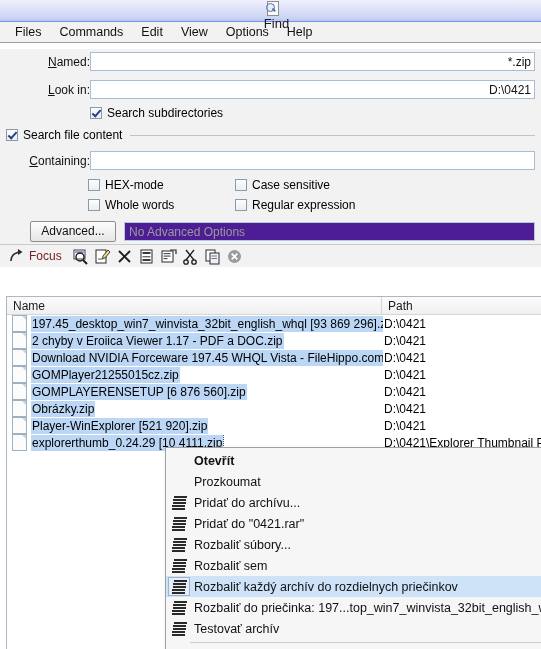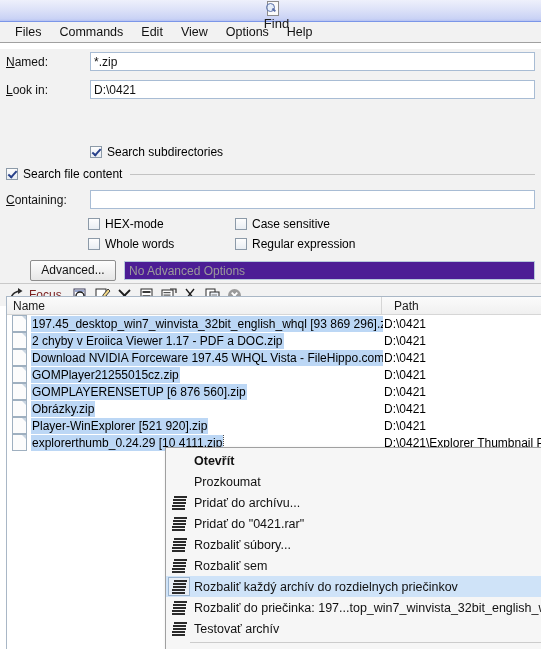--- a/index.html
+++ b/index.html
@@ -80,20 +80,21 @@
     background: #f2f2f2;
     padding: 0;
     position: relative;
   }
   .frow {
     display: flex;
     align-items: center;
     height: 25px;
     padding: 0 6px;
     box-sizing: border-box;
+    text-align: right;
   }
   .flabel {
     width: 84px;
     flex: 0 0 auto;
     font-size: 12px;
     color: #111;
   }
   .finput {
     flex: 1 1 auto;
     height: 19px;
@@ -126,21 +127,20 @@
     width: 3px; height: 7px;
     border: solid #27408a;
     border-width: 0 2px 2px 0;
     transform: rotate(42deg);
   }
   .cbxrow {
     display: flex;
     align-items: center;
     height: 22px;
     box-sizing: border-box;
-    margin-top: 39px;
   }
   .cbxlabel { margin-left: 5px; font-size: 12px; }
 
   #subdirrow { padding-left: 90px; }
 
   #filecontentrow {
     display: flex;
     align-items: center;
     height: 22px;
     padding: 0 6px;
@@ -228,21 +228,20 @@
     box-sizing: border-box;
     overflow: hidden;
   }
   #listhdr {
     height: 18px;
     background: linear-gradient(to bottom,#fbfbfb,#f0f0f0);
     border-bottom: 1px solid #d6d6d6;
     display: flex;
     align-items: center;
     box-sizing: border-box;
-    gap: 6px;
   }
   #listhdr .hcell {
     font-size: 12px;
     padding-left: 6px;
     color: #1a1a1a;
     box-sizing: border-box;
     height: 100%;
     display: flex; align-items: center;
   }
   #listhdr .hname { width: 375px; border-right: 1px solid #d6d6d6; }

